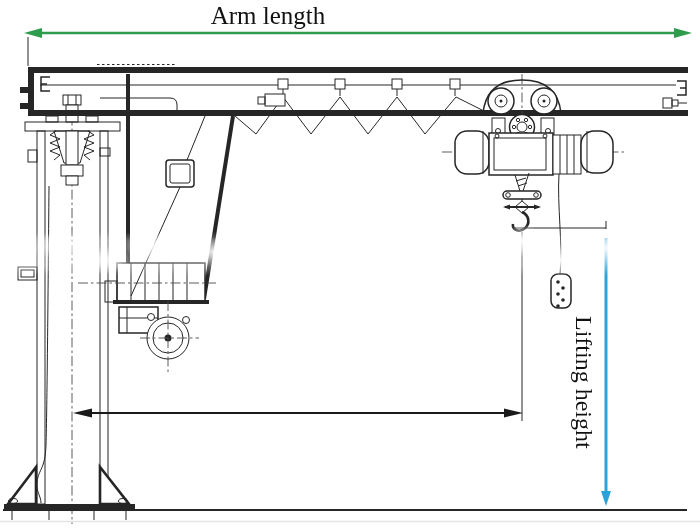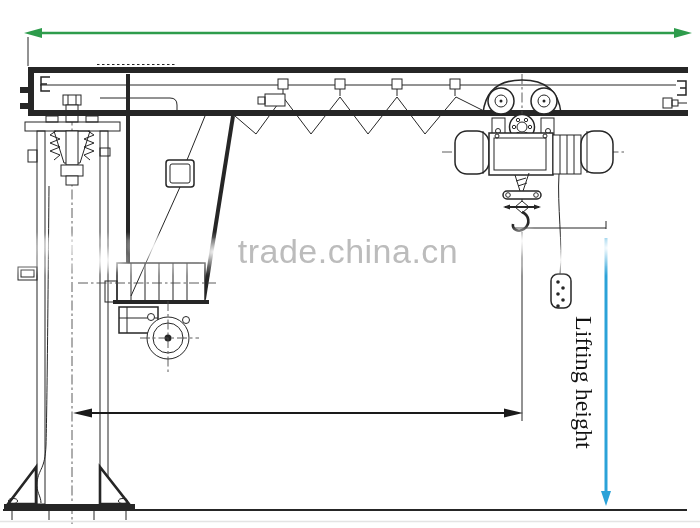--- a/index.html
+++ b/index.html
@@ -264,19 +264,19 @@
 
     <g>
       <line class="s sw1" x1="513" y1="228" x2="606" y2="228"></line>
       <line class="s sw1" x1="606" y1="221" x2="606" y2="229"></line>
       <line class="blue" x1="606" y1="238" x2="606" y2="493" style="stroke-width:3px"></line>
       <polygon class="bluef" points="606,506 601,491 611,491"></polygon>
     </g>
   </svg>
 
   <div class="wm-band"></div>
-  <div class="wm-text">trade.china.cn</div>
-
+
+  <div class="dim-label h-center" style="left:268px;top:2px;">Arm length</div>
 
 
   <div class="dim-label vertical" style="left:570px;top:316px;font-size:24px;">Lifting height</div>
 
 </div>
 
 </body></html>

